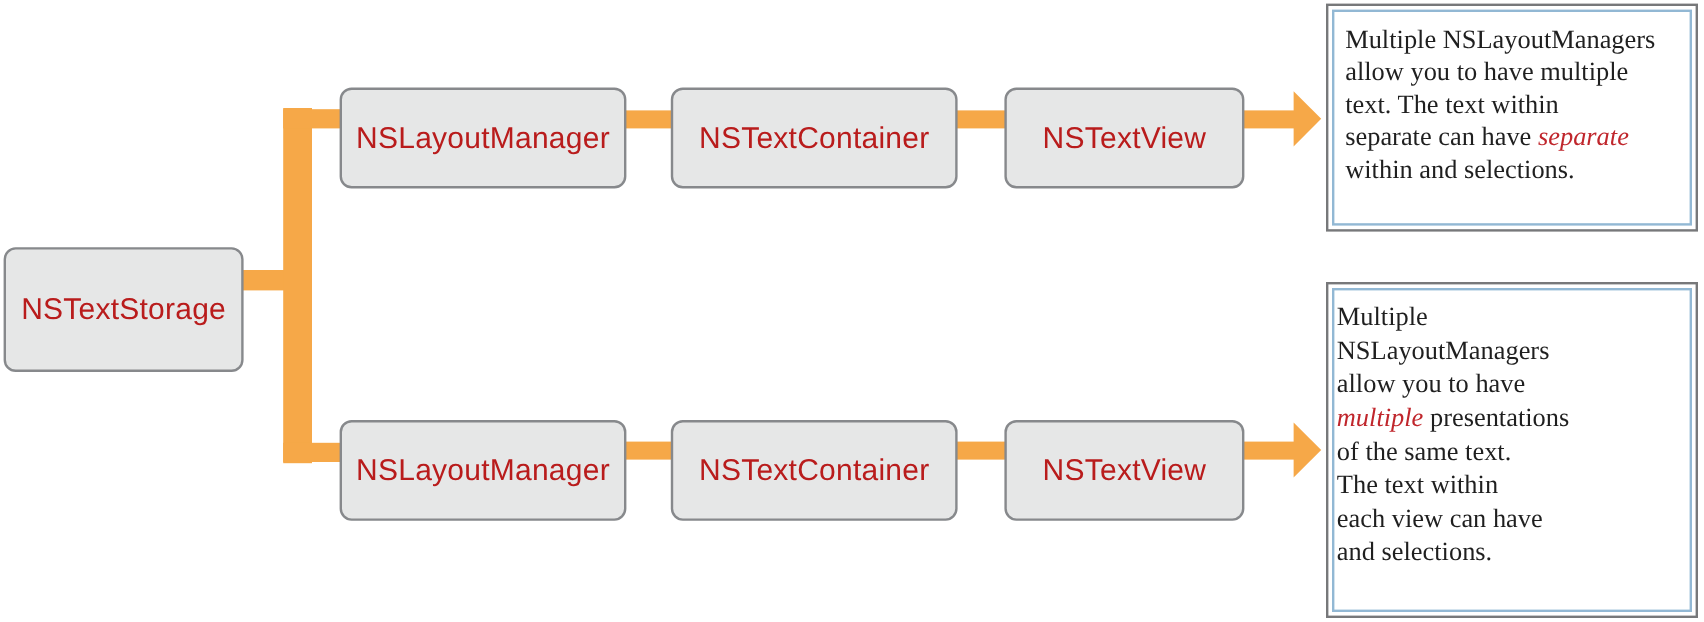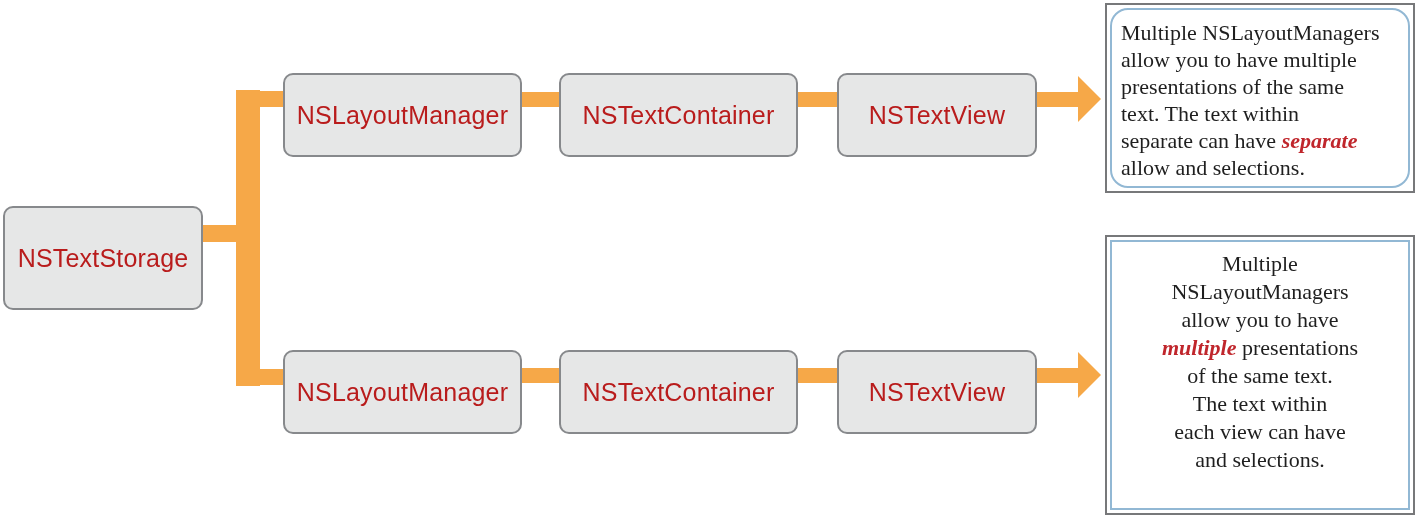--- a/index.html
+++ b/index.html
@@ -44,25 +44,25 @@
   }
   .note-inner {
     box-sizing: border-box;
     margin: 3px;
     height: calc(100% - 6px);
     border: 2px solid var(--note-inner, #92B8D4);
     font-family: "Liberation Serif", serif;
     color: #1F1F1F;
     overflow: hidden;
   }
-  .note-inner.align-left  { font-size: 22px; line-height: 27px; padding: 9px 4px 0 9px; text-align: left; border-radius: 18px; }
-  .note-inner.align-center{ font-size: 22px; line-height: 28px; padding: 8px 2px 0 2px; text-align: center; }
+  .note-inner.align-left  { font-size: 22px; line-height: 27px; padding: 9px 4px 0 9px; text-align: left; }
+  .note-inner.align-center{ font-size: 22px; line-height: 28px; padding: 8px 2px 0 2px; text-align: left; }
   .em {
     color: var(--red, #C0262C);
-    font-weight: bold;
+    font-weight: normal;
     font-style: italic;
   }
 </style>
 </head>
 <body>
 
 <div id="canvas">
 
   <div class="conn" style="left:200px; top:225px; width:42px; height:17px;"></div>
   <div class="conn" style="left:236px; top:90px; width:24px; height:296px;"></div>
@@ -86,24 +86,23 @@
   <div class="node" style="left:837px; top:57px; width:200px; height:84px;">NSTextView</div>
 
   <div class="node" style="left:283px; top:334px; width:239px; height:84px;">NSLayoutManager</div>
   <div class="node" style="left:559px; top:334px; width:239px; height:84px;">NSTextContainer</div>
   <div class="node" style="left:837px; top:334px; width:200px; height:84px;">NSTextView</div>
 
   <div class="note" style="left:1105px; top:3px; width:310px; height:190px;">
     <div class="note-inner align-left">
       <div>Multiple NSLayoutManagers</div>
       <div>allow you to have multiple</div>
-      <div>presentations of the same</div>
       <div>text. The text within</div>
       <div><span>separate can have </span><span class="em">separate</span></div>
-      <div>allow and selections.</div>
+      <div>within and selections.</div>
     </div>
   </div>
 
   <div class="note" style="left:1105px; top:235px; width:310px; height:280px;">
     <div class="note-inner align-center">
       <div>Multiple</div>
       <div>NSLayoutManagers</div>
       <div>allow you to have</div>
       <div><span class="em">multiple</span><span> presentations</span></div>
       <div>of the same text.</div>

